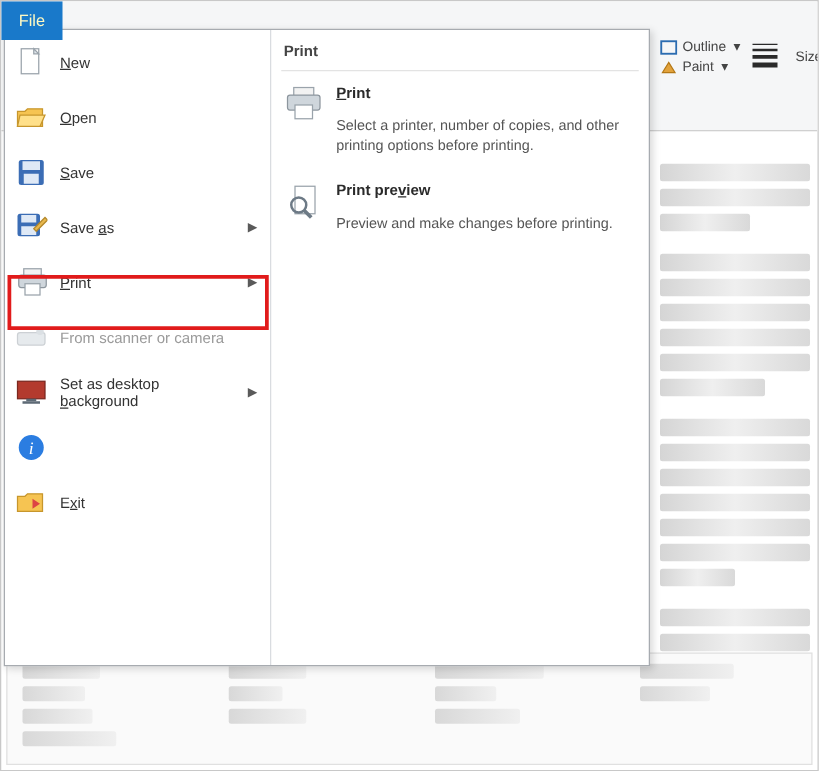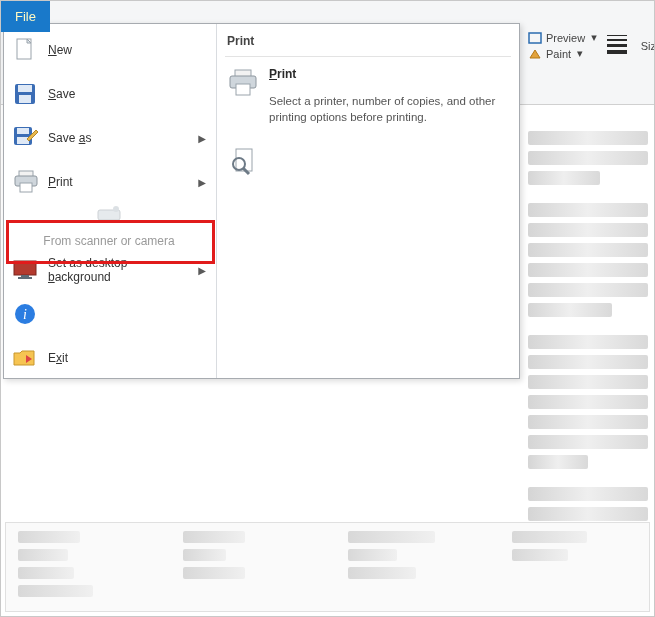--- a/index.html
+++ b/index.html
@@ -50,21 +50,21 @@
     color: #fef9c3;
     font-size: 13px;
     padding: 8px 14px;
     z-index: 5;
   }
 
   .dropdown {
     position: absolute;
     top: 22px; left: 2px;
     width: 517px;
-    height: 356px;
+    height: 510px;
     background: #fff;
     border: 1px solid #a7abb0;
     display: flex;
     z-index: 4;
     box-shadow: 2px 2px 6px rgba(0,0,0,0.15);
   }
   .left-col {
     width: 213px;
     border-right: 1px solid #d9dce0;
     padding: 4px 0;
@@ -74,21 +74,21 @@
     display: flex;
     align-items: center;
     height: 44px;
     padding: 0 10px 0 8px;
     gap: 10px;
     color: #333;
     position: relative;
   }
   .menu-item .lbl { flex: 1; }
   .menu-item .lbl u { text-decoration: underline; }
-  .menu-item.disabled { color: #9a9a9a; flex-direction: column; }
+  .menu-item.disabled { color: #9a9a9a; }
   .menu-item .arrow {
     font-size: 10px;
     color: #5a5a5a;
   }
   .menu-item .icon {
     width: 26px; height: 26px;
     display:flex; align-items:center; justify-content:center;
   }
   .highlight-box {
     position: absolute;
@@ -144,21 +144,21 @@
 <body>
 
 <div class="ribbon-bg"></div>
 
 <div class="ribbon-right">
   <div class="shapes-hints">
     <div class="row">
       <svg width="14" height="12">
           <rect x="1" y="1" width="12" height="10" fill="none" stroke="#2b6cb0" stroke-width="1.5"></rect>
         </svg>
-      <span>Preview</span>
+      <span>Outline</span>
       <span class="dd-caret">▾</span>
     </div>
     <div class="row">
       <svg width="14" height="12">
           <path d="M2 10 L7 2 L12 10 Z" fill="#e2a23b" stroke="#b47816"></path>
         </svg>
       <span>Paint</span>
       <span class="dd-caret">▾</span>
     </div>
   </div>
@@ -184,20 +184,29 @@
     <div class="menu-item">
       <span class="icon">
         <svg width="22" height="26">
             <rect x="3" y="2" width="14" height="20" fill="#fff" stroke="#9aa3ab"></rect>
             <path d="M13 2 L17 6 L13 6 Z" fill="#dfe6ec" stroke="#9aa3ab"></path>
           </svg>
       </span>
       <span class="lbl"><u>N</u>ew</span>
     </div>
 
+    <div class="menu-item">
+      <span class="icon">
+        <svg width="26" height="22">
+            <path d="M2 6 L8 6 L10 4 L22 4 L22 18 L2 18 Z" fill="#f6c452" stroke="#c7962c"></path>
+            <path d="M4 9 L24 9 L20 18 L2 18 Z" fill="#ffe08a" stroke="#c7962c"></path>
+          </svg>
+      </span>
+      <span class="lbl"><u>O</u>pen</span>
+    </div>
 
     <div class="menu-item">
       <span class="icon">
         <svg width="24" height="24">
             <rect x="2" y="2" width="20" height="20" fill="#3b6db5" rx="2"></rect>
             <rect x="5" y="3" width="14" height="7" fill="#dfe9f6"></rect>
             <rect x="6" y="13" width="12" height="8" fill="#dfe9f6"></rect>
           </svg>
       </span>
       <span class="lbl"><u>S</u>ave</span>
@@ -293,20 +302,24 @@
 
 
     <div class="sub-item">
       <span class="icon">
         <svg width="32" height="30">
             <rect x="9" y="3" width="16" height="22" fill="#fff" stroke="#9aa3ab"></rect>
             <circle cx="12" cy="18" r="6" fill="none" stroke="#6d7a86" stroke-width="2"></circle>
             <line x1="16" y1="22" x2="22" y2="28" stroke="#6d7a86" stroke-width="3"></line>
           </svg>
       </span>
+      <div class="txt">
+        <div class="title">Print pre<u>v</u>iew</div>
+        <div class="desc">Preview and make changes before printing.</div>
+      </div>
     </div>
   </div>
 </div>
 
 <div class="r-lines">
   <div class="line"></div>
     <div class="line"></div>
     <div class="line" style="width:60%"></div>
   <div style="height:12px"></div>
   <div class="line"></div>

